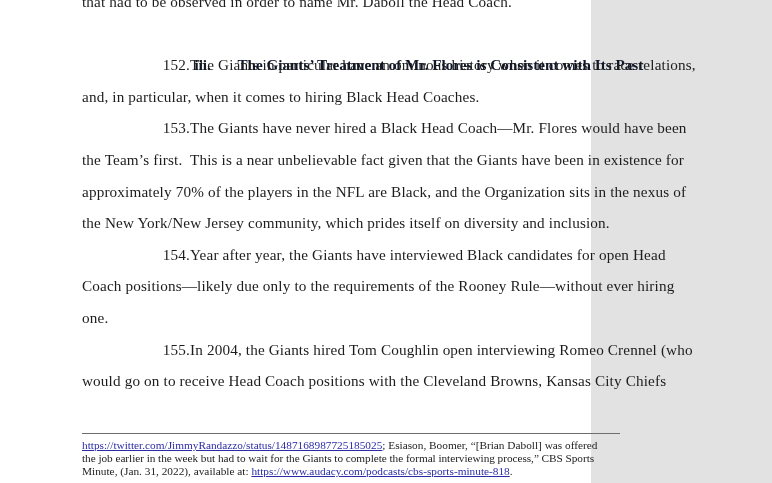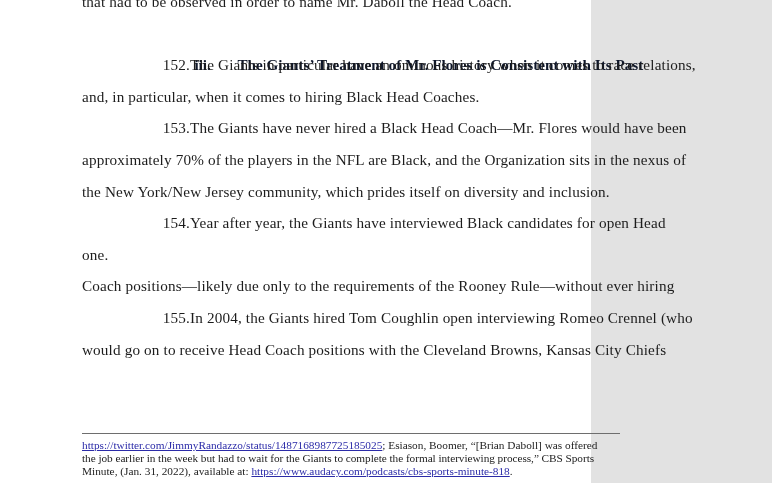--- a/index.html
+++ b/index.html
@@ -103,26 +103,27 @@
       <div class="body-line">that had to be observed in order to name Mr. Daboll the Head Coach.</div>
 
       <div class="heading-line">
         <span class="heading-num">iii.</span><span>The Giants’ Treatment of Mr. Flores is Consistent with Its Past</span>
       </div>
 
       <div class="body-line first-line"><span class="para-num">152.</span><span>The Giants in particular have an ominous history when it comes to race relations,</span></div>
       <div class="body-line">and, in particular, when it comes to hiring Black Head Coaches.</div>
 
       <div class="body-line first-line"><span class="para-num">153.</span><span>The Giants have never hired a Black Head Coach—Mr. Flores would have been</span></div>
+      <div class="body-line">the Team’s first.  This is a near unbelievable fact given that the Giants have been in existence for</div>
       <div class="body-line">approximately 70% of the players in the NFL are Black, and the Organization sits in the nexus of</div>
       <div class="body-line">the New York/New Jersey community, which prides itself on diversity and inclusion.</div>
 
       <div class="body-line first-line"><span class="para-num">154.</span><span>Year after year, the Giants have interviewed Black candidates for open Head</span></div>
+      <div class="body-line">Coach positions—likely due only to the requirements of the Rooney Rule—without ever hiring</div>
       <div class="body-line">one.</div>
-      <div class="body-line">Coach positions—likely due only to the requirements of the Rooney Rule—without ever hiring</div>
 
       <div class="body-line first-line"><span class="para-num">155.</span><span>In 2004, the Giants hired Tom Coughlin open interviewing Romeo Crennel (who</span></div>
       <div class="body-line">would go on to receive Head Coach positions with the Cleveland Browns, Kansas City Chiefs</div>
 
     </div>
 
     <div class="fn-rule"></div>
 
     <div id="footnote">
       <div class="fn-line"><a class="doclink" href="#">https://twitter.com/JimmyRandazzo/status/1487168987725185025</a><span>; Esiason, Boomer, “[Brian Daboll] was offered</span></div>

